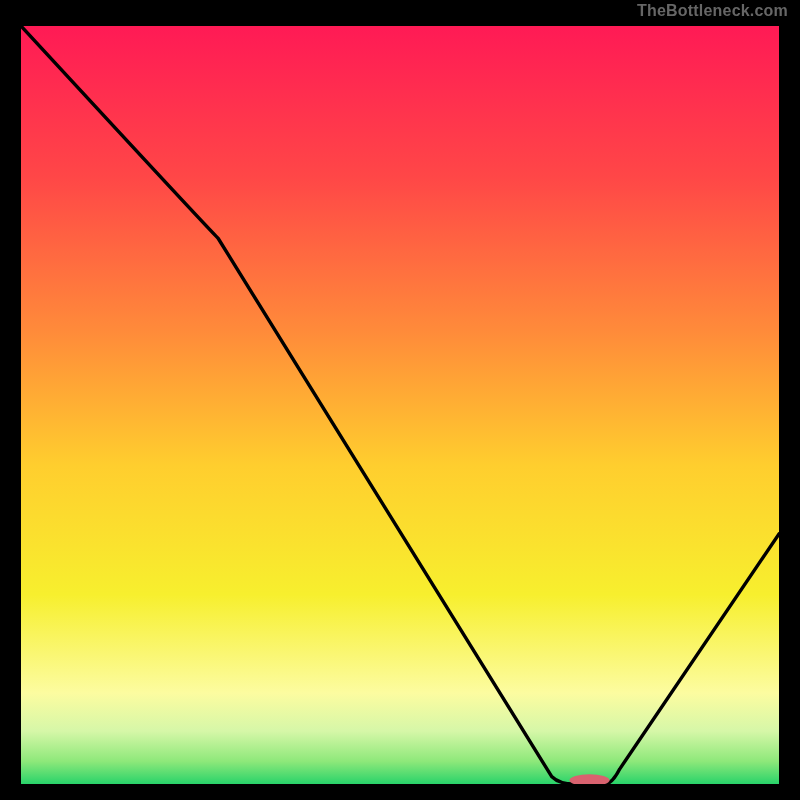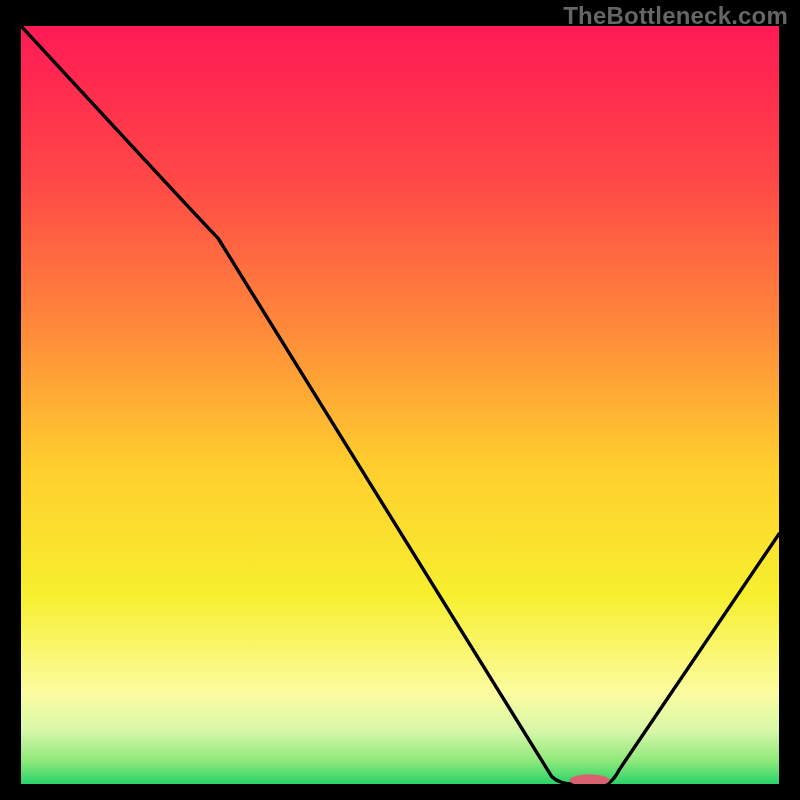--- a/index.html
+++ b/index.html
@@ -15,21 +15,21 @@
     position: relative;
     width: 800px;
     height: 800px;
     background: #000;
   }
   .watermark {
     position: absolute;
     top: 2px;
     right: 12px;
     color: #666;
-    font-size: 24px;
+    font-size: 16px;
     font-weight: 600;
     letter-spacing: 0.2px;
     z-index: 5;
   }
   .plot-frame {
     position: absolute;
     left: 21px;
     top: 26px;
     width: 758px;
     height: 758px;

